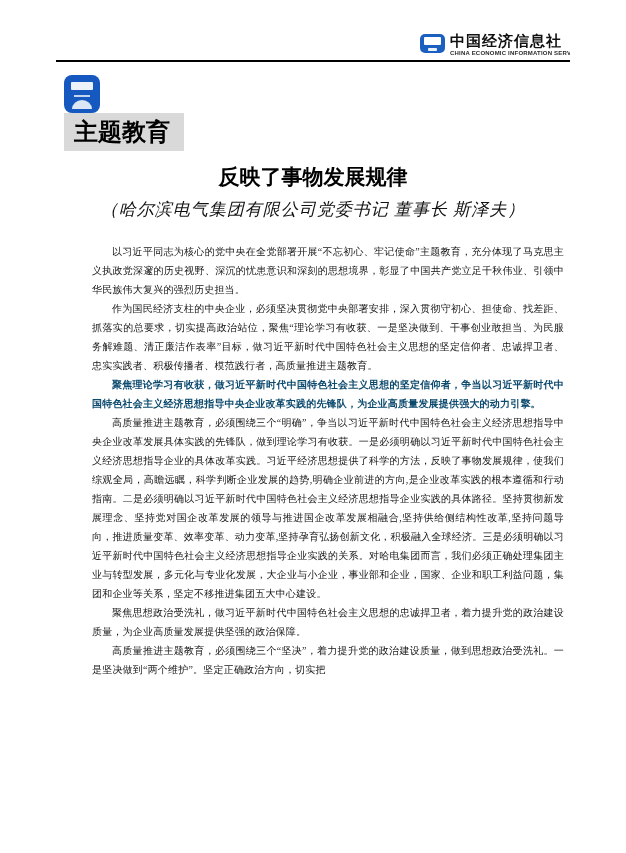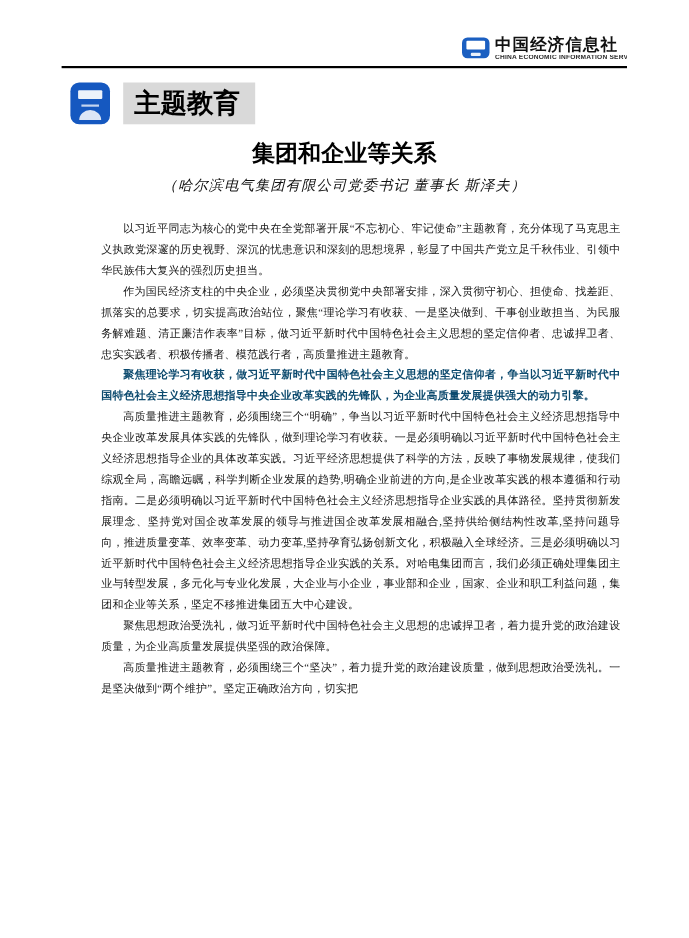--- a/index.html
+++ b/index.html
@@ -31,21 +31,21 @@
     font-weight:bold; font-size:15px; letter-spacing:1px; color:#111;
   }
   .brand-tagline {
     font-family:"Liberation Sans","DejaVu Sans",sans-serif;
     font-size:6px; font-weight:bold; color:#2a2a2a; letter-spacing:.2px;
     margin-top:2px; white-space:nowrap; overflow:hidden; max-width:120px;
   }
   .rule { margin-top:4px; height:2px; background:#000; width:100%; }
 
   
-  .section-row { display:flex; align-items:flex-start; gap:12px; margin-top:13px; margin-left:8px; }
+  .section-row { display:flex; align-items:flex-start; gap:0; margin-top:13px; margin-left:8px;flex-direction:column; }
   .section-icon {
     width:36px; height:38px; background:#1558c0; border-radius:8px;
     position:relative; flex:0 0 auto;
   }
   .section-icon::before {
     content:""; position:absolute; top:7px; left:7px; right:7px; height:8px;
     background:rgba(255,255,255,.92); border-radius:1px;
     box-shadow:0 10px 0 -3px rgba(255,255,255,.75);
   }
   .section-icon::after {
@@ -64,21 +64,21 @@
     font-family:"Liberation Sans","DejaVu Sans",sans-serif;
     font-weight:bold; font-size:21px; color:#000;
   }
   .article-subtitle {
     margin-top:9px; text-align:center;
     font-family:"Liberation Sans","DejaVu Sans",sans-serif;
     font-weight:bold; font-size:23px; color:#c00000;
   }
   .byline {
     margin-top:7px; text-align:center;
-    font-size:13px; font-style:italic; color:#111; letter-spacing:1px;
+    font-size:17px; font-style:italic; color:#111; letter-spacing:1px;
   }
 
   
   .body { margin-top:21px; padding:0 6px; }
   .body p {
     font-size:10px; line-height:19px; color:#151515;
     text-align:justify; text-indent:2em; letter-spacing:.2px;margin-left:30px;
   }
   .body p.key { font-family:"Liberation Sans","DejaVu Sans",sans-serif; font-weight:bold; color:#0c4a6e; }
 </style>
@@ -97,21 +97,21 @@
     </div>
   </header>
 
   <div class="rule"></div>
 
   <div class="section-row">
     <span class="section-icon"></span>
     <span class="section-label">主题教育</span>
   </div>
 
-  <h1 class="article-title">集团和企业等关系</h1>
+  <h1 class="article-title">反映了事物发展规律</h1>
   <div class="byline">（哈尔滨电气集团有限公司党委书记 董事长 斯泽夫）</div>
 
   <div class="body">
     <p>以习近平同志为核心的党中央在全党部署开展“不忘初心、牢记使命”主题教育，充分体现了马克思主义执政党深邃的历史视野、深沉的忧患意识和深刻的思想境界，彰显了中国共产党立足千秋伟业、引领中华民族伟大复兴的强烈历史担当。</p>
     <p>作为国民经济支柱的中央企业，必须坚决贯彻党中央部署安排，深入贯彻守初心、担使命、找差距、抓落实的总要求，切实提高政治站位，聚焦“理论学习有收获、一是坚决做到、干事创业敢担当、为民服务解难题、清正廉洁作表率”目标，做习近平新时代中国特色社会主义思想的坚定信仰者、忠诚捍卫者、忠实实践者、积极传播者、模范践行者，高质量推进主题教育。</p>
     <p class="key">聚焦理论学习有收获，做习近平新时代中国特色社会主义思想的坚定信仰者，争当以习近平新时代中国特色社会主义经济思想指导中央企业改革实践的先锋队，为企业高质量发展提供强大的动力引擎。</p>
     <p>高质量推进主题教育，必须围绕三个“明确”，争当以习近平新时代中国特色社会主义经济思想指导中央企业改革发展具体实践的先锋队，做到理论学习有收获。一是必须明确以习近平新时代中国特色社会主义经济思想指导企业的具体改革实践。习近平经济思想提供了科学的方法，反映了事物发展规律，使我们综观全局，高瞻远瞩，科学判断企业发展的趋势,明确企业前进的方向,是企业改革实践的根本遵循和行动指南。二是必须明确以习近平新时代中国特色社会主义经济思想指导企业实践的具体路径。坚持贯彻新发展理念、坚持党对国企改革发展的领导与推进国企改革发展相融合,坚持供给侧结构性改革,坚持问题导向，推进质量变革、效率变革、动力变革,坚持孕育弘扬创新文化，积极融入全球经济。三是必须明确以习近平新时代中国特色社会主义经济思想指导企业实践的关系。对哈电集团而言，我们必须正确处理集团主业与转型发展，多元化与专业化发展，大企业与小企业，事业部和企业，国家、企业和职工利益问题，集团和企业等关系，坚定不移推进集团五大中心建设。</p>
     <p>聚焦思想政治受洗礼，做习近平新时代中国特色社会主义思想的忠诚捍卫者，着力提升党的政治建设质量，为企业高质量发展提供坚强的政治保障。</p>
     <p>高质量推进主题教育，必须围绕三个“坚决”，着力提升党的政治建设质量，做到思想政治受洗礼。一是坚决做到“两个维护”。坚定正确政治方向，切实把</p>
   </div>

